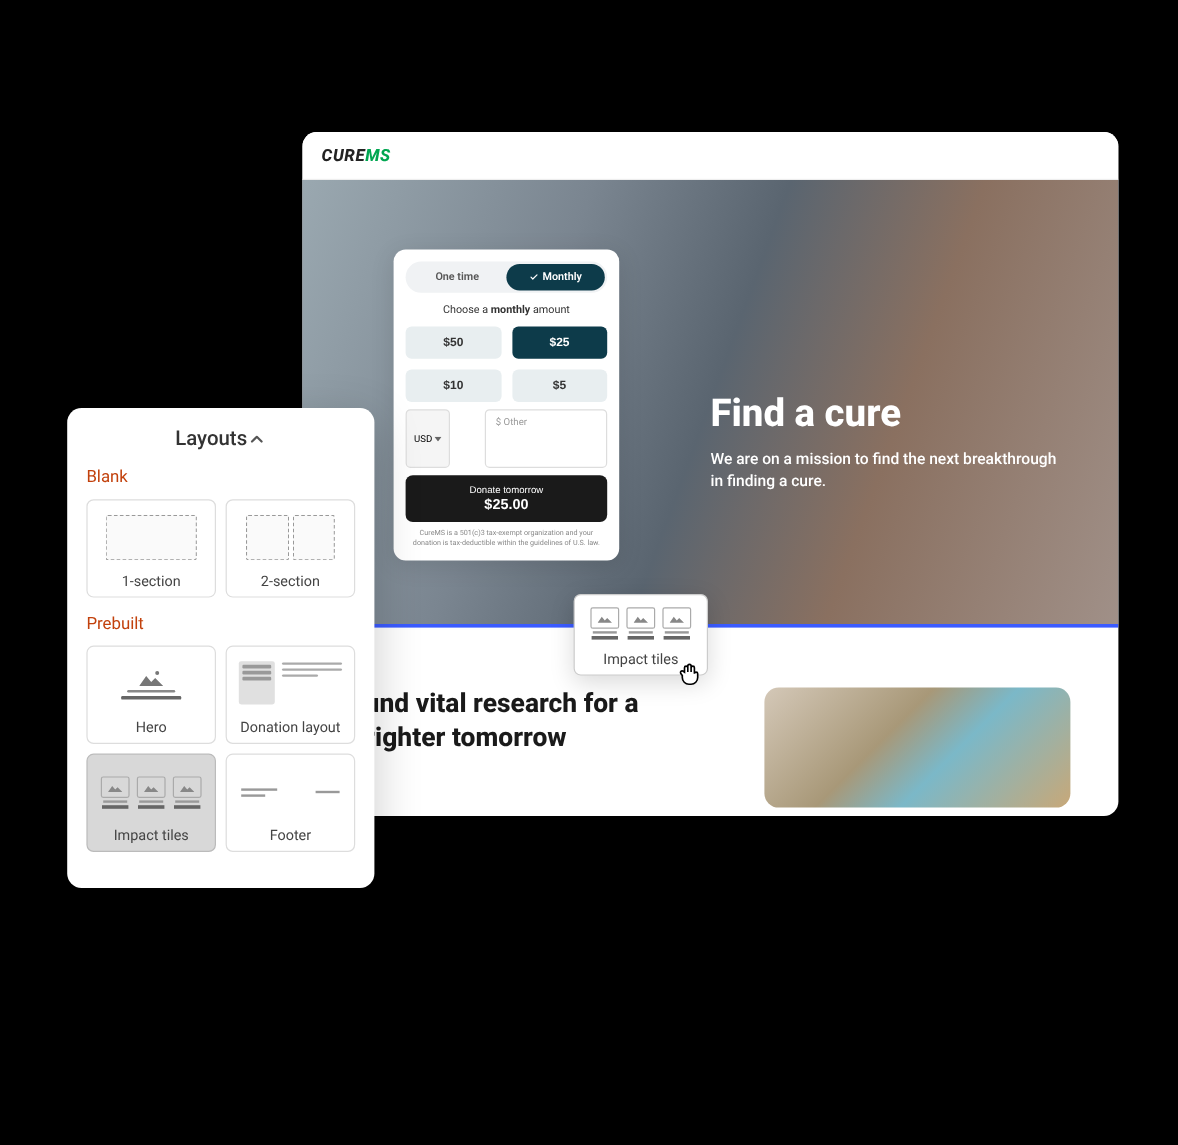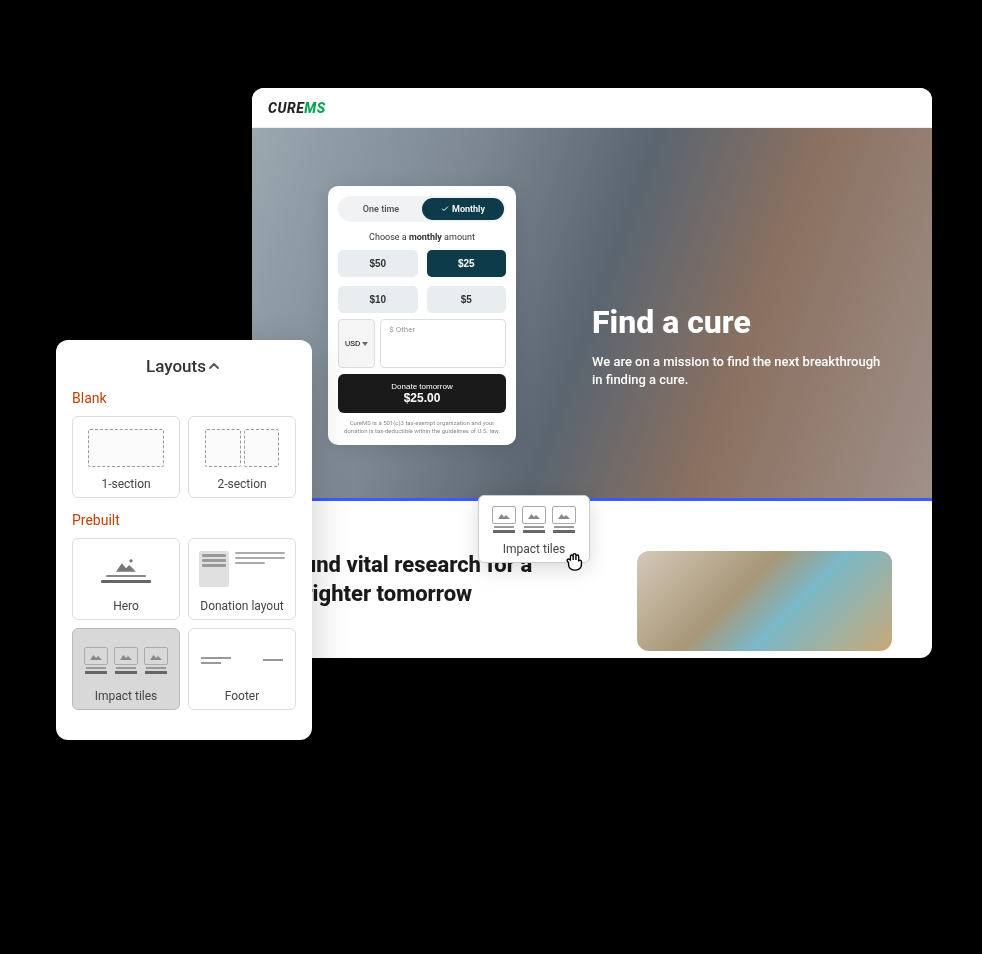--- a/index.html
+++ b/index.html
@@ -8,21 +8,21 @@
       height: 954px;
       background: #000;
       font-family: -apple-system, BlinkMacSystemFont, 'Segoe UI', Roboto, sans-serif;
       position: relative;
       overflow: hidden;
     }
     
     
     .preview-window {
       position: absolute;
-      top: 88px;
+      top: 110px;
       left: 252px;
       width: 680px;
       height: 570px;
       background: #fff;
       border-radius: 12px;
       overflow: hidden;
       box-shadow: 0 10px 40px rgba(0,0,0,0.15);
     }
     
     .preview-header {
@@ -173,20 +173,21 @@
     }
     
     .other-input {
       flex: 1;
       background: #fff;
       border: 1px solid #ddd;
       border-radius: 4px;
       padding: 5px 8px;
       font-size: 8px;
       color: #999;
+      margin-left: 24px;
     }
     
     .donate-btn {
       width: 100%;
       background: #1a1a1a;
       color: #fff;
       border: none;
       border-radius: 6px;
       padding: 8px;
       cursor: pointer;

